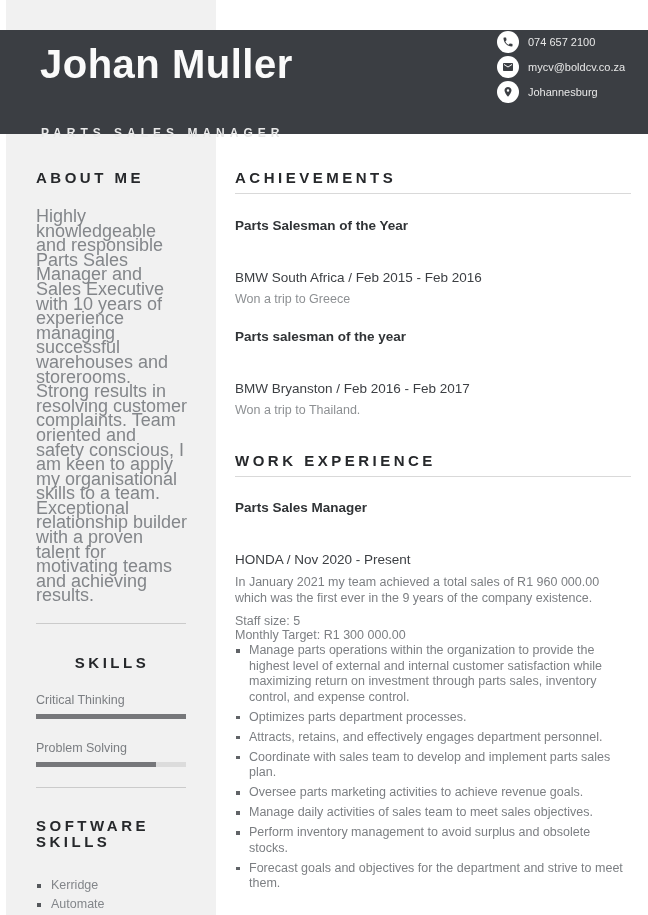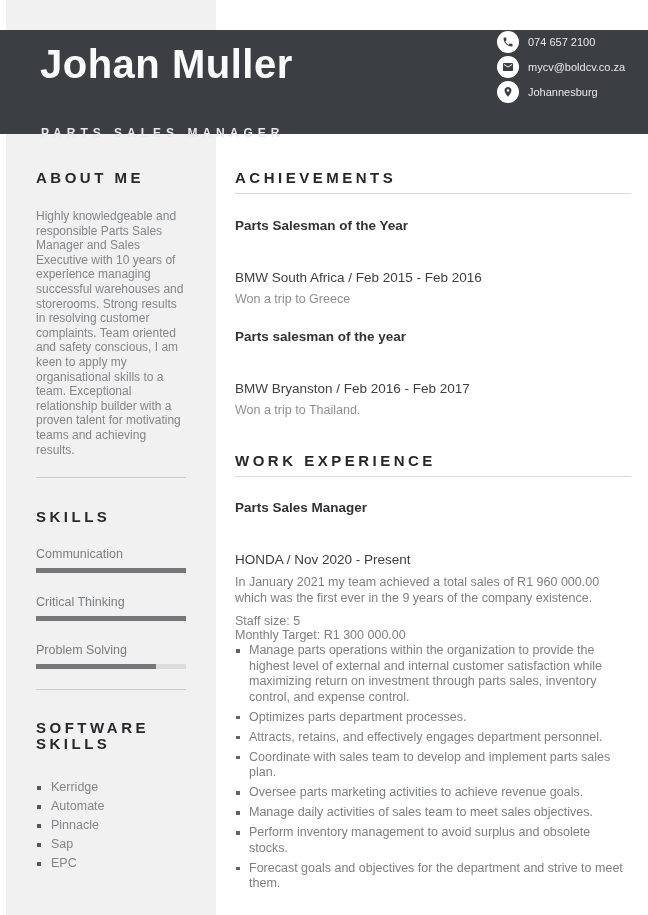--- a/index.html
+++ b/index.html
@@ -20,23 +20,23 @@
   .contact-icon svg{width:12px;height:12px;fill:#3b3e43;}
   .contact-text{font-size:11px;color:#e8e8e8;margin-left:9px;white-space:nowrap;}
   
   .sidebar{position:absolute;left:36px;top:170px;width:152px;z-index:1;}
   .main{position:absolute;left:235px;top:170px;width:396px;z-index:1;}
   
   .sec-heading{font-size:15px;font-weight:700;letter-spacing:3.5px;color:#26282b;line-height:16px;}
   .main .sec-heading{margin-bottom:0;}
   .rule-under{border:none;border-top:1px solid #d9d9d9;margin:7px 0 0 0;}
   
-  .about-text{margin-top:23px;font-size:12px;line-height:14.6px;color:#83868a;}
+  .about-text{margin-top:23px;font-size:18px;line-height:14.6px;color:#83868a;}
   .side-divider{border:none;border-top:1px solid #cbcbcb;margin:20px 0 0 0;width:150px;}
-  .skills-heading{margin-top:31px;}
+  .skills-heading{margin-top:31px;text-align:center;}
   .skill-item{margin-top:22px;}
   .skill-item:first-of-type{margin-top:21px;}
   .skill-label{font-size:12.5px;color:#7b7e82;line-height:14px;}
   .skill-track{margin-top:7px;width:150px;height:5px;background:#dcdcdc;}
   .skill-fill{height:5px;background:#76777a;}
   .software-heading{margin-top:30px;}
   .software-list{list-style:none;margin:26px 0 0 0;padding:0;}
   .software-list li{position:relative;padding-left:15px;font-size:12.5px;color:#83868a;line-height:19px;}
   .software-list li::before{content:"";position:absolute;left:1px;top:8px;width:4px;height:4px;background:#55585c;}
   
@@ -89,26 +89,20 @@
     </div>
   </div>
 </div>
 
 <div class="sidebar">
   <div class="sec-heading">ABOUT ME</div>
   <div class="about-text">Highly knowledgeable and responsible Parts Sales Manager and Sales Executive with 10 years of experience managing successful warehouses and storerooms. Strong results in resolving customer complaints. Team oriented and safety conscious, I am keen to apply my organisational skills to a team. Exceptional relationship builder with a proven talent for motivating teams and achieving results.</div>
   <hr class="side-divider">
 
   <div class="sec-heading skills-heading">SKILLS</div>
-  <div class="skill-item">
-    <div class="skill-label">Communication</div>
-    <div class="skill-track">
-        <div class="skill-fill" style="width: 100%;"></div>
-      </div>
-  </div>
   <div class="skill-item">
     <div class="skill-label">Critical Thinking</div>
     <div class="skill-track">
         <div class="skill-fill" style="width: 100%;"></div>
       </div>
   </div>
   <div class="skill-item">
     <div class="skill-label">Problem Solving</div>
     <div class="skill-track">
         <div class="skill-fill" style="width: 80%;"></div>

